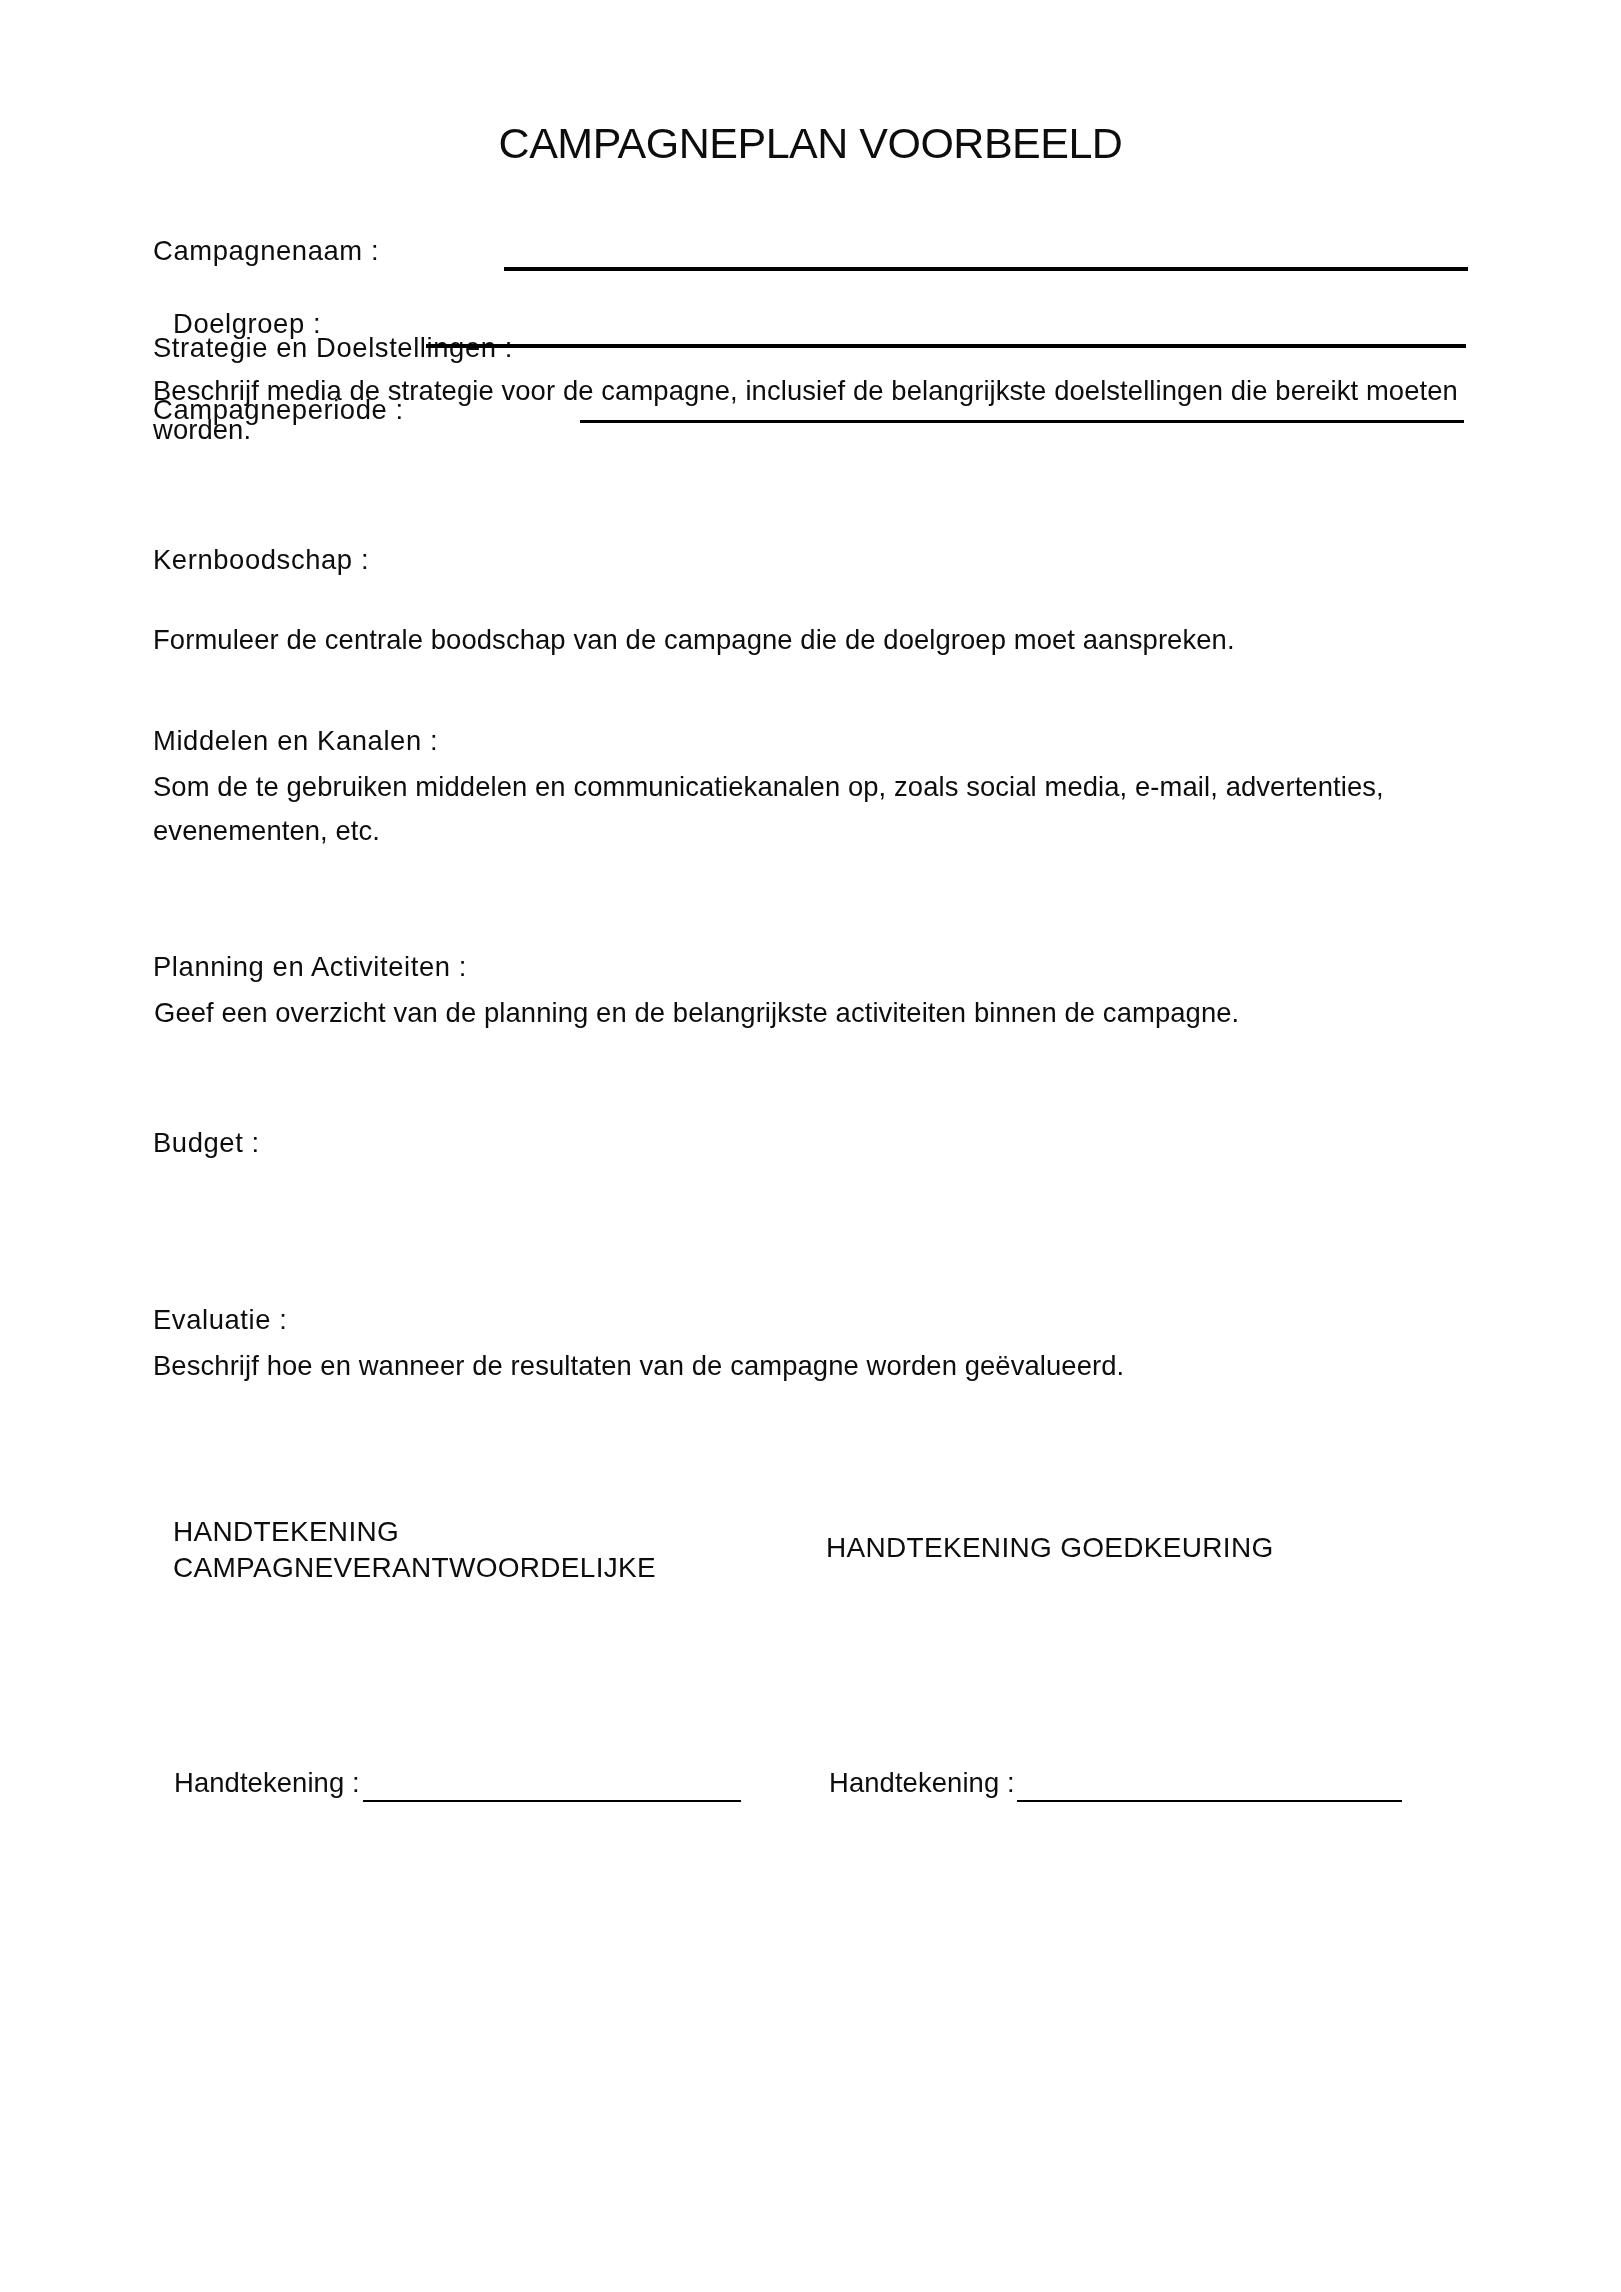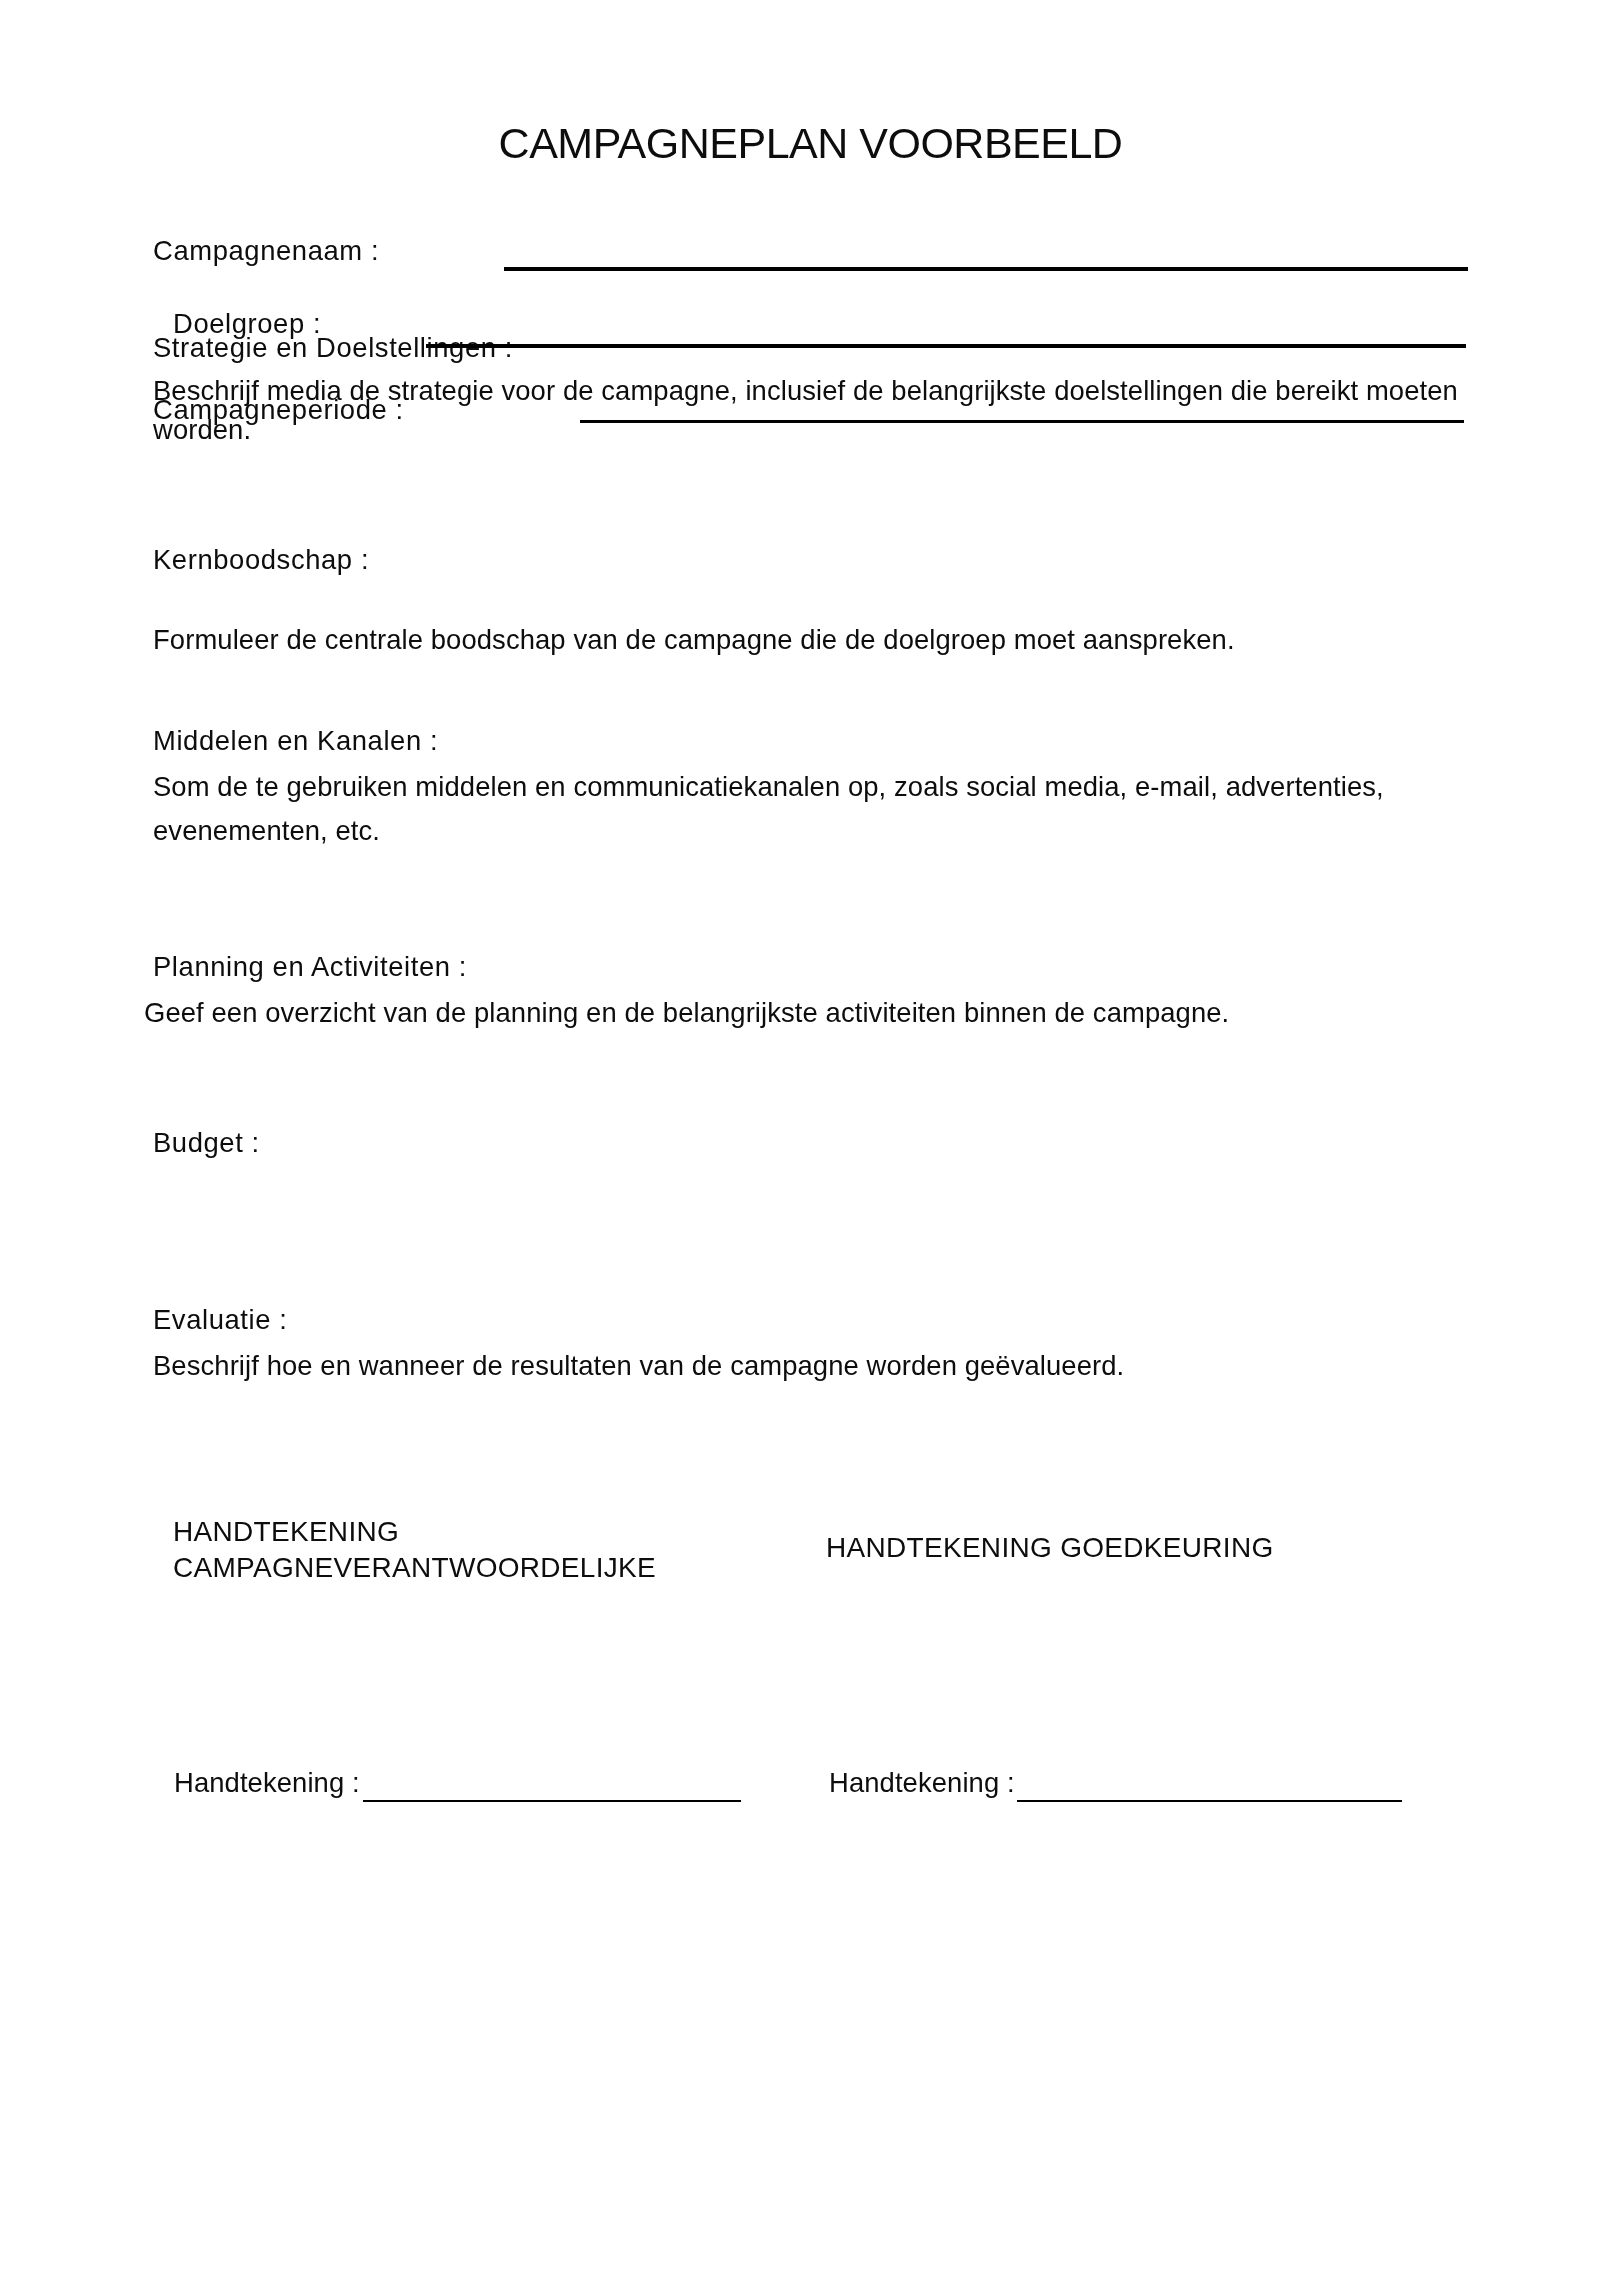--- a/index.html
+++ b/index.html
@@ -67,21 +67,21 @@
   <div class="abs body-text" style="left:153px; top:414px; z-index:2;">worden.</div>
 
   <div class="abs label" style="left:153px; top:544px;">Kernboodschap :</div>
   <div class="abs body-text" style="left:153px; top:624px;">Formuleer de centrale boodschap van de campagne die de doelgroep moet aanspreken.</div>
 
   <div class="abs label" style="left:153px; top:725px;">Middelen en Kanalen :</div>
   <div class="abs body-text" style="left:153px; top:771px;">Som de te gebruiken middelen en communicatiekanalen op, zoals social media, e-mail, advertenties,</div>
   <div class="abs body-text" style="left:153px; top:815px;">evenementen, etc.</div>
 
   <div class="abs label" style="left:153px; top:951px;">Planning en Activiteiten :</div>
-  <div class="abs body-text" style="left:144px; top:997px;">Geef een overzicht van de planning en de belangrijkste activiteiten binnen de campagne.</div>
+  <div class="abs body-text" style="left:154px; top:997px;">Geef een overzicht van de planning en de belangrijkste activiteiten binnen de campagne.</div>
 
   <div class="abs label" style="left:153px; top:1127px;">Budget :</div>
 
   <div class="abs label" style="left:153px; top:1304px;">Evaluatie :</div>
   <div class="abs body-text" style="left:153px; top:1350px;">Beschrijf hoe en wanneer de resultaten van de campagne worden geëvalueerd.</div>
 
   <div class="abs sig-heading" style="left:173px; top:1514px;">
     <div>HANDTEKENING</div>
     <div>CAMPAGNEVERANTWOORDELIJKE</div>
   </div>

